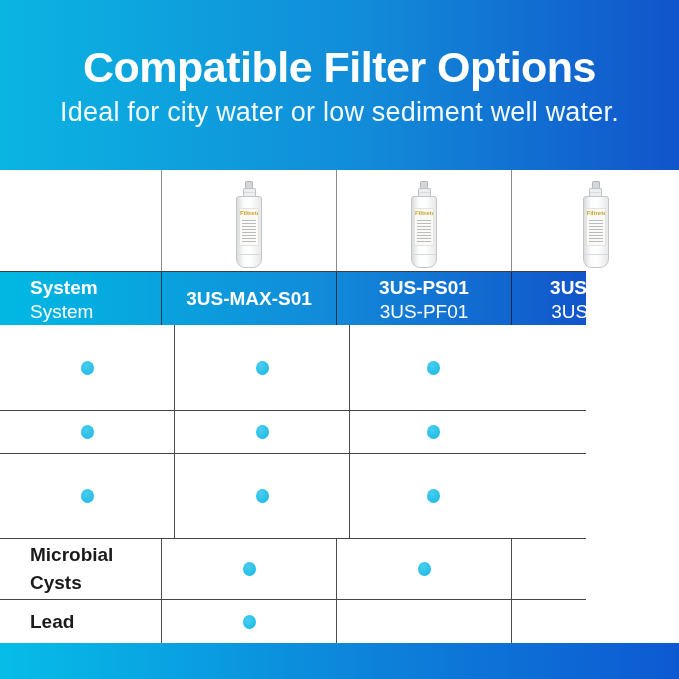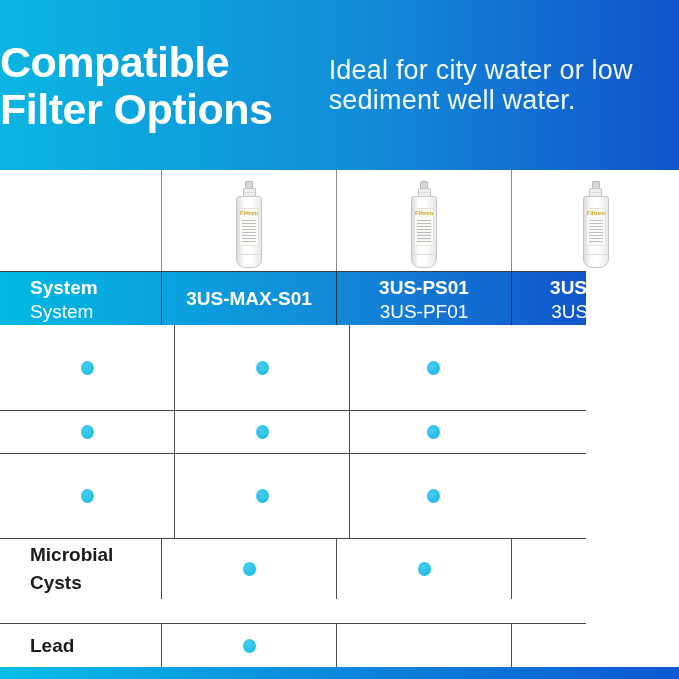--- a/index.html
+++ b/index.html
@@ -8,21 +8,21 @@
     font-family:"Liberation Sans", sans-serif;
     background:#ffffff;
     overflow:hidden;
   }
   .page { width:679px; height:679px; display:flex; flex-direction:column; background:#fff; }
 
   
   .banner {
     height:170px; flex:0 0 170px;
     background:linear-gradient(90deg,#0ab5e2 0%,#128ad8 55%,#1154cb 100%);
-    display:flex; flex-direction:row; justify-content:center; align-items:center;
+    display:flex; flex-direction:column; justify-content:center; align-items:center;
     gap:7px; padding-top:2px;
   }
   .banner h1 {
     color:#ffffff; font-size:43px; font-weight:700; letter-spacing:-0.5px; line-height:1.1;
   }
   .banner p {
     color:#f2fbff; font-size:27px; font-weight:400; letter-spacing:0.2px; line-height:1.1;
   }
 
   
@@ -92,21 +92,21 @@
   .body-row .cell.vline { border-right:1px solid #4c4d4f; }
   .body-row.lined { border-top:1px solid #424345; }
   .body-row .label {
     padding-left:30px; font-size:19px; font-weight:700; color:#1b1b1d;
     line-height:28px; white-space:pre-line;
   }
   .r-sediment { height:85px; flex:0 0 85px; }
   .r-rust     { height:43px; flex:0 0 43px; }
   .r-chlorine { height:85px; flex:0 0 85px; }
   .r-microbial{ height:61px; flex:0 0 61px; }
-  .r-lead     { height:44px; flex:0 0 44px;margin-top:24px; }
+  .r-lead     { height:44px; flex:0 0 44px; }
 
   .dotcell { justify-content:center; }
   .dot {
     display:none; width:13px; height:14px; border-radius:50%;
     background:radial-gradient(circle at 38% 32%, #49cdee 0%, #2bc1e8 55%, #1cb4e0 100%);
   }
   .dotcell.has-dot .dot { display:block; }
 
   
   .bar {

